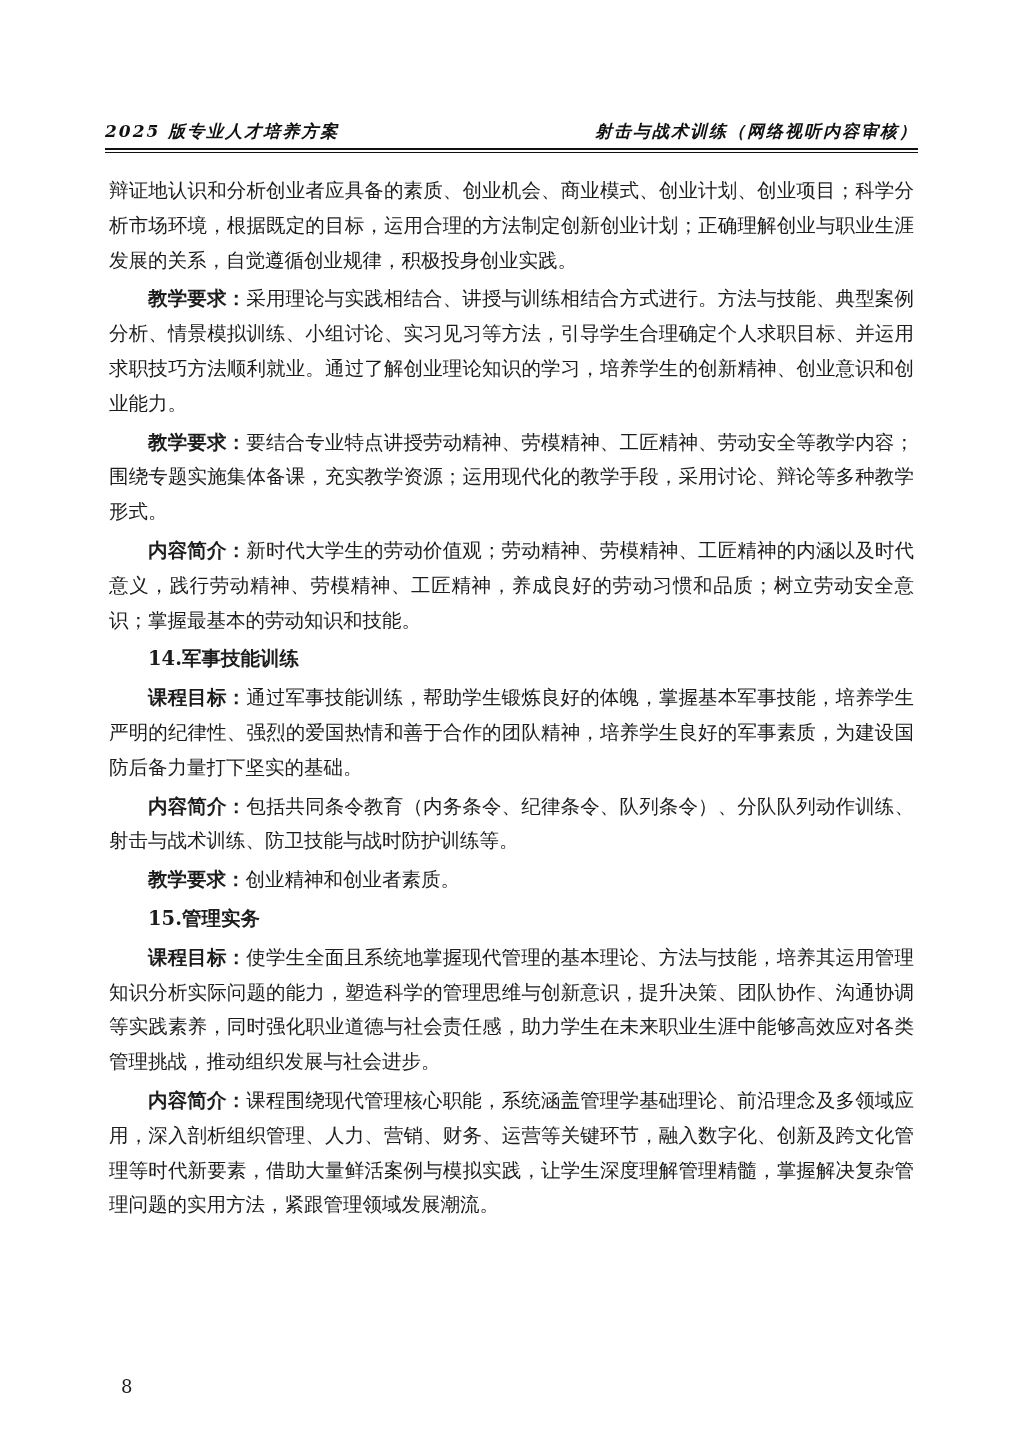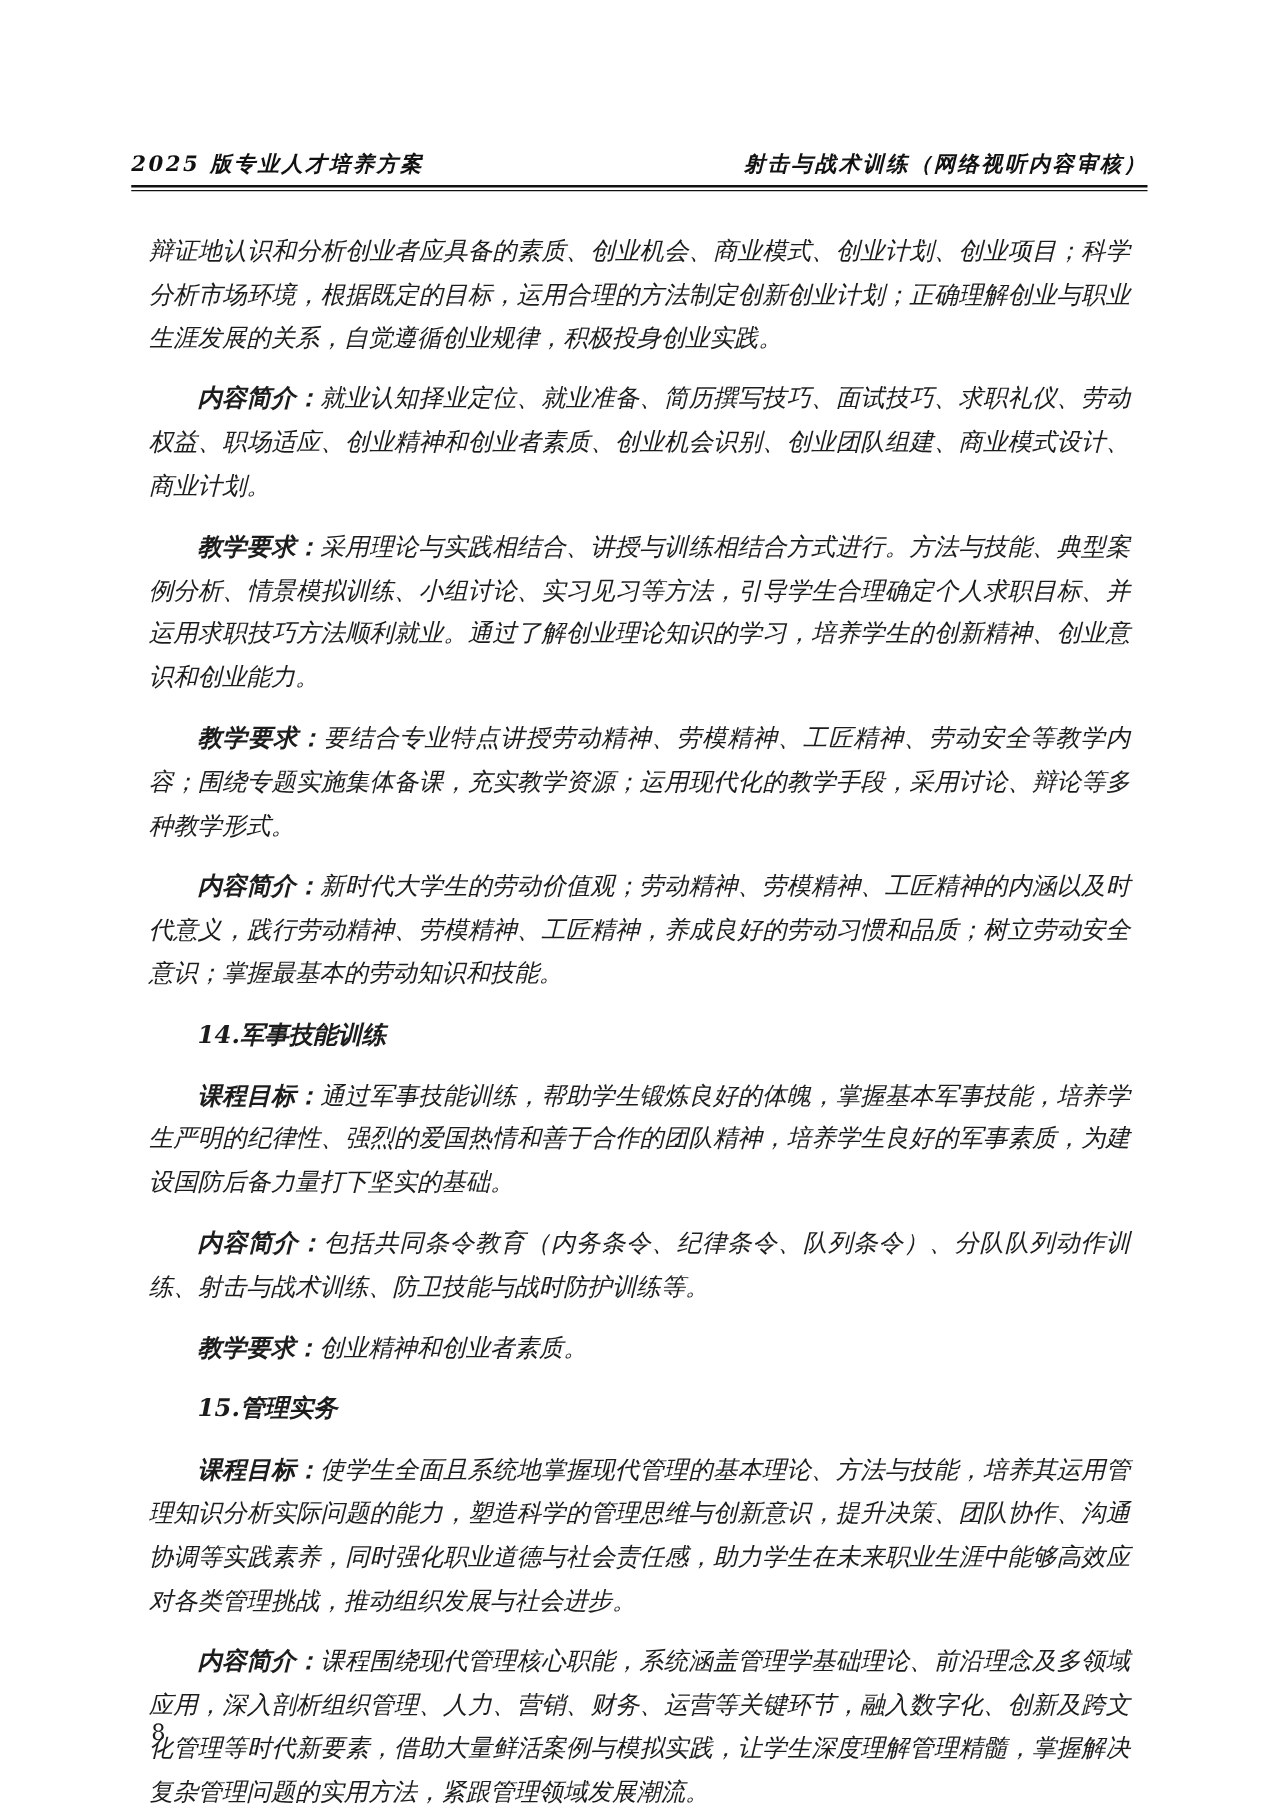--- a/index.html
+++ b/index.html
@@ -44,21 +44,21 @@
     position: absolute;
     left: 105px;
     width: 813px;
     top: 170px;
     font-size: 19.5px;
     line-height: 34.8px;
     text-align: justify;
     text-justify: inter-character;
     color: #1c1c1c;
   }
-  .doc-body p { margin: 14px; padding: 0; font-style: italic; }
+  .doc-body p { margin: 4px; padding: 0; }
   .doc-body p.indent { text-indent: 2em; }
   .doc-body p.heading { text-indent: 2em; font-weight: bold; }
   .doc-body .label { font-weight: bold; }
   
   .page-footer {
     position: absolute;
     left: 121px;
     top: 1376px;
     font-size: 18px;
     color: #1c1c1c;
@@ -72,21 +72,20 @@
 
   <div class="page-header">
     <span>2025 版专业人才培养方案</span>
     <span>射击与战术训练（网络视听内容审核）</span>
   </div>
 
   <div class="header-rule"></div>
 
   <div class="doc-body" id="doc-body">
       <p class=""><span>辩证地认识和分析创业者应具备的素质、创业机会、商业模式、创业计划、创业项目；科学分析市场环境，根据既定的目标，运用合理的方法制定创新创业计划；正确理解创业与职业生涯发展的关系，自觉遵循创业规律，积极投身创业实践。</span></p>
-      <p class="indent"><span class="label">内容简介：</span><span>就业认知择业定位、就业准备、简历撰写技巧、面试技巧、求职礼仪、劳动权益、职场适应、创业精神和创业者素质、创业机会识别、创业团队组建、商业模式设计、商业计划。</span></p>
       <p class="indent"><span class="label">教学要求：</span><span>采用理论与实践相结合、讲授与训练相结合方式进行。方法与技能、典型案例分析、情景模拟训练、小组讨论、实习见习等方法，引导学生合理确定个人求职目标、并运用求职技巧方法顺利就业。通过了解创业理论知识的学习，培养学生的创新精神、创业意识和创业能力。</span></p>
       <p class="indent"><span class="label">教学要求：</span><span>要结合专业特点讲授劳动精神、劳模精神、工匠精神、劳动安全等教学内容；围绕专题实施集体备课，充实教学资源；运用现代化的教学手段，采用讨论、辩论等多种教学形式。</span></p>
       <p class="indent"><span class="label">内容简介：</span><span>新时代大学生的劳动价值观；劳动精神、劳模精神、工匠精神的内涵以及时代意义，践行劳动精神、劳模精神、工匠精神，养成良好的劳动习惯和品质；树立劳动安全意识；掌握最基本的劳动知识和技能。</span></p>
       <p class="heading"><span>14.军事技能训练</span></p>
       <p class="indent"><span class="label">课程目标：</span><span>通过军事技能训练，帮助学生锻炼良好的体魄，掌握基本军事技能，培养学生严明的纪律性、强烈的爱国热情和善于合作的团队精神，培养学生良好的军事素质，为建设国防后备力量打下坚实的基础。</span></p>
       <p class="indent"><span class="label">内容简介：</span><span>包括共同条令教育（内务条令、纪律条令、队列条令）、分队队列动作训练、射击与战术训练、防卫技能与战时防护训练等。</span></p>
       <p class="indent"><span class="label">教学要求：</span><span>创业精神和创业者素质。</span></p>
       <p class="heading"><span>15.管理实务</span></p>
       <p class="indent"><span class="label">课程目标：</span><span>使学生全面且系统地掌握现代管理的基本理论、方法与技能，培养其运用管理知识分析实际问题的能力，塑造科学的管理思维与创新意识，提升决策、团队协作、沟通协调等实践素养，同时强化职业道德与社会责任感，助力学生在未来职业生涯中能够高效应对各类管理挑战，推动组织发展与社会进步。</span></p>
       <p class="indent"><span class="label">内容简介：</span><span>课程围绕现代管理核心职能，系统涵盖管理学基础理论、前沿理念及多领域应用，深入剖析组织管理、人力、营销、财务、运营等关键环节，融入数字化、创新及跨文化管理等时代新要素，借助大量鲜活案例与模拟实践，让学生深度理解管理精髓，掌握解决复杂管理问题的实用方法，紧跟管理领域发展潮流。</span></p>

